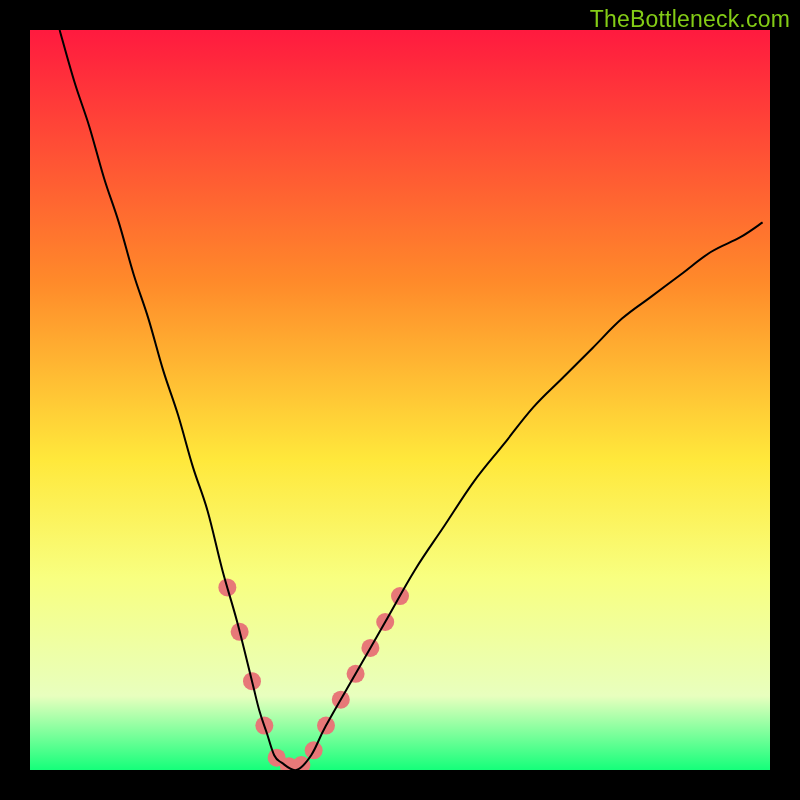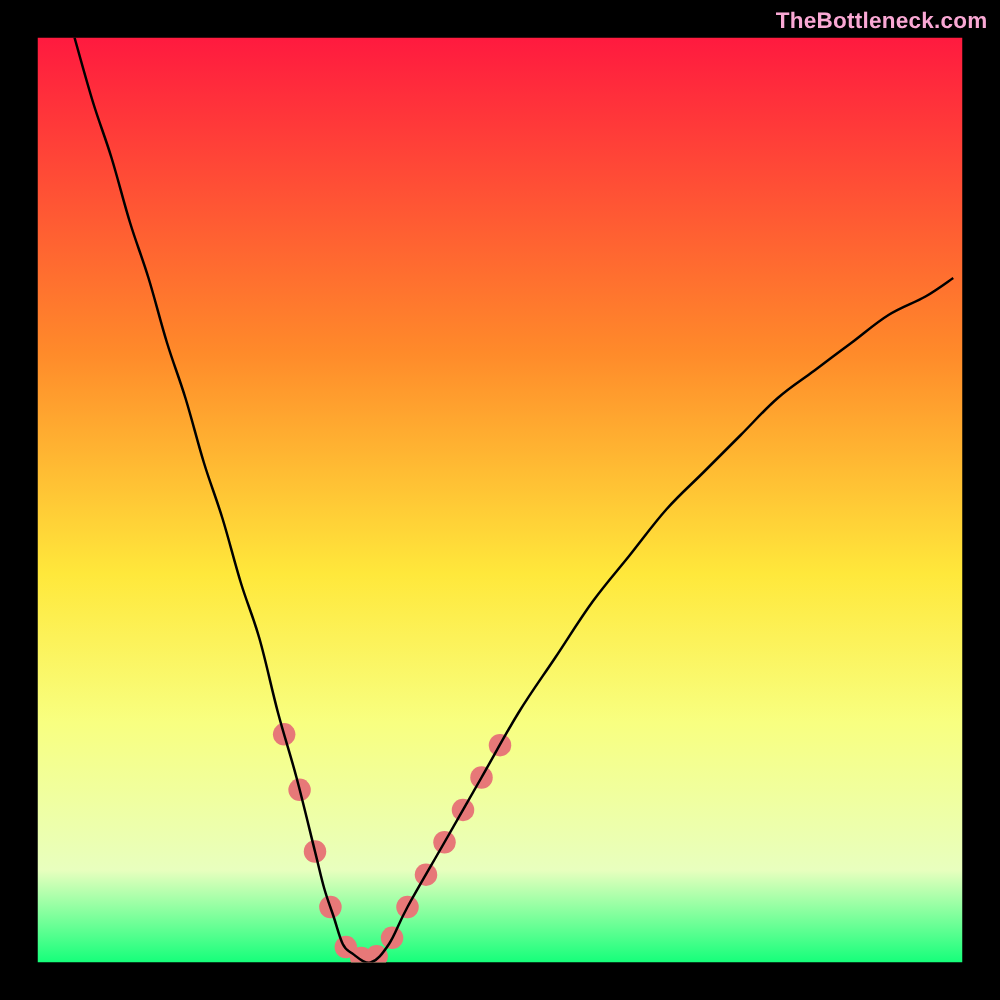--- a/index.html
+++ b/index.html
@@ -12,24 +12,23 @@
     background: #000;
   }
   .plot {
     position: absolute;
     top: 30px; left: 30px;
     width: 740px; height: 740px;
   }
   .watermark {
     position: absolute;
     top: 6px; right: 10px;
-    color: #f9a8d4;
-    font-size: 18px;
+    color: #84cc16;
+    font-size: 23px;
     letter-spacing: 0.2px;
-    font-weight: bold;
   }
   svg { display: block; }
 </style>
 </head>
 <body>
 
 <div class="frame">
 
   <div class="watermark">TheBottleneck.com</div>
 

